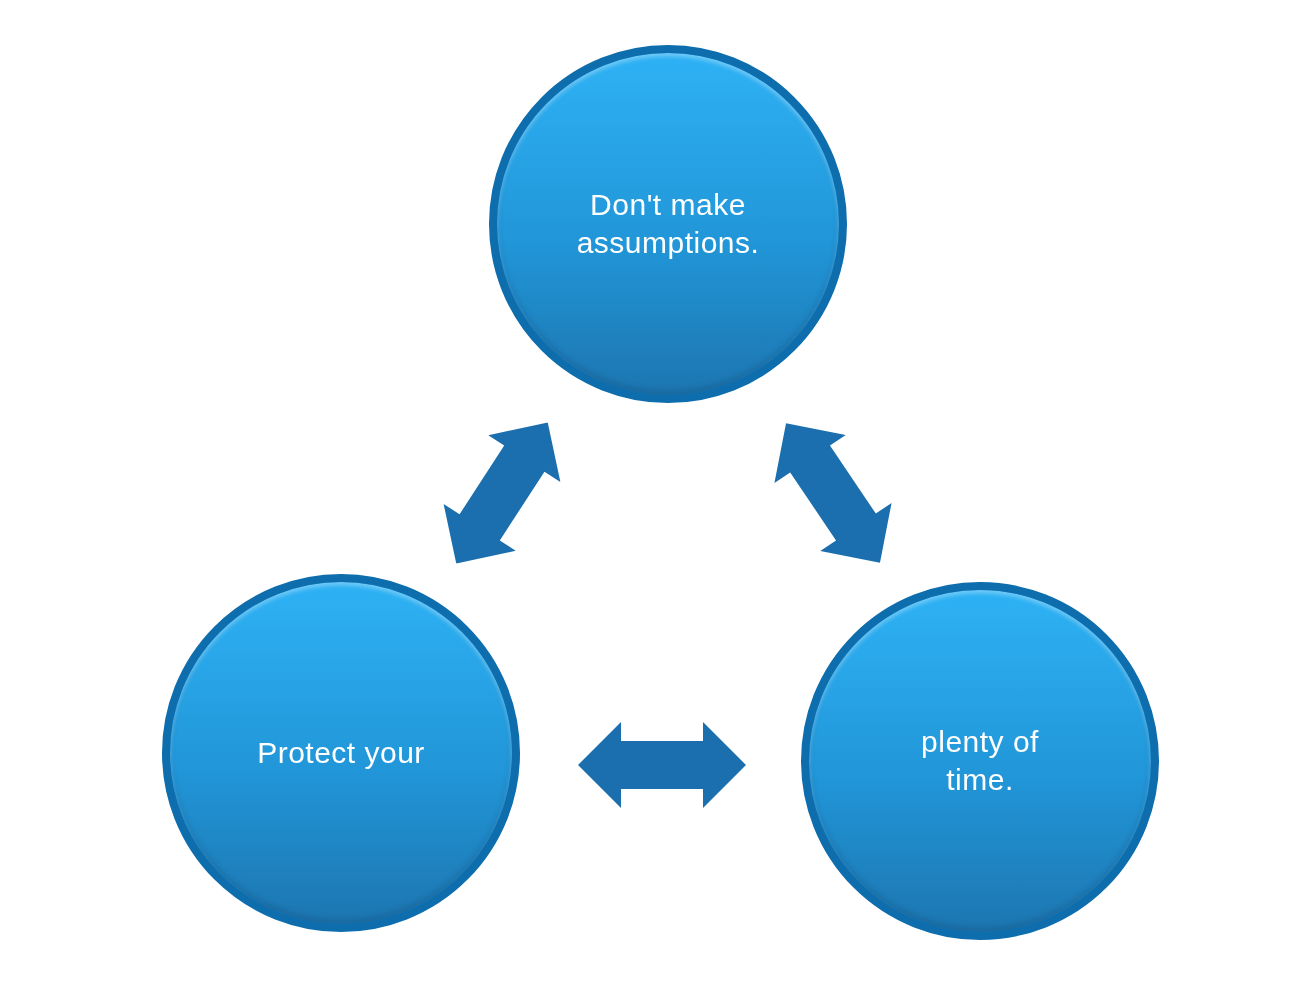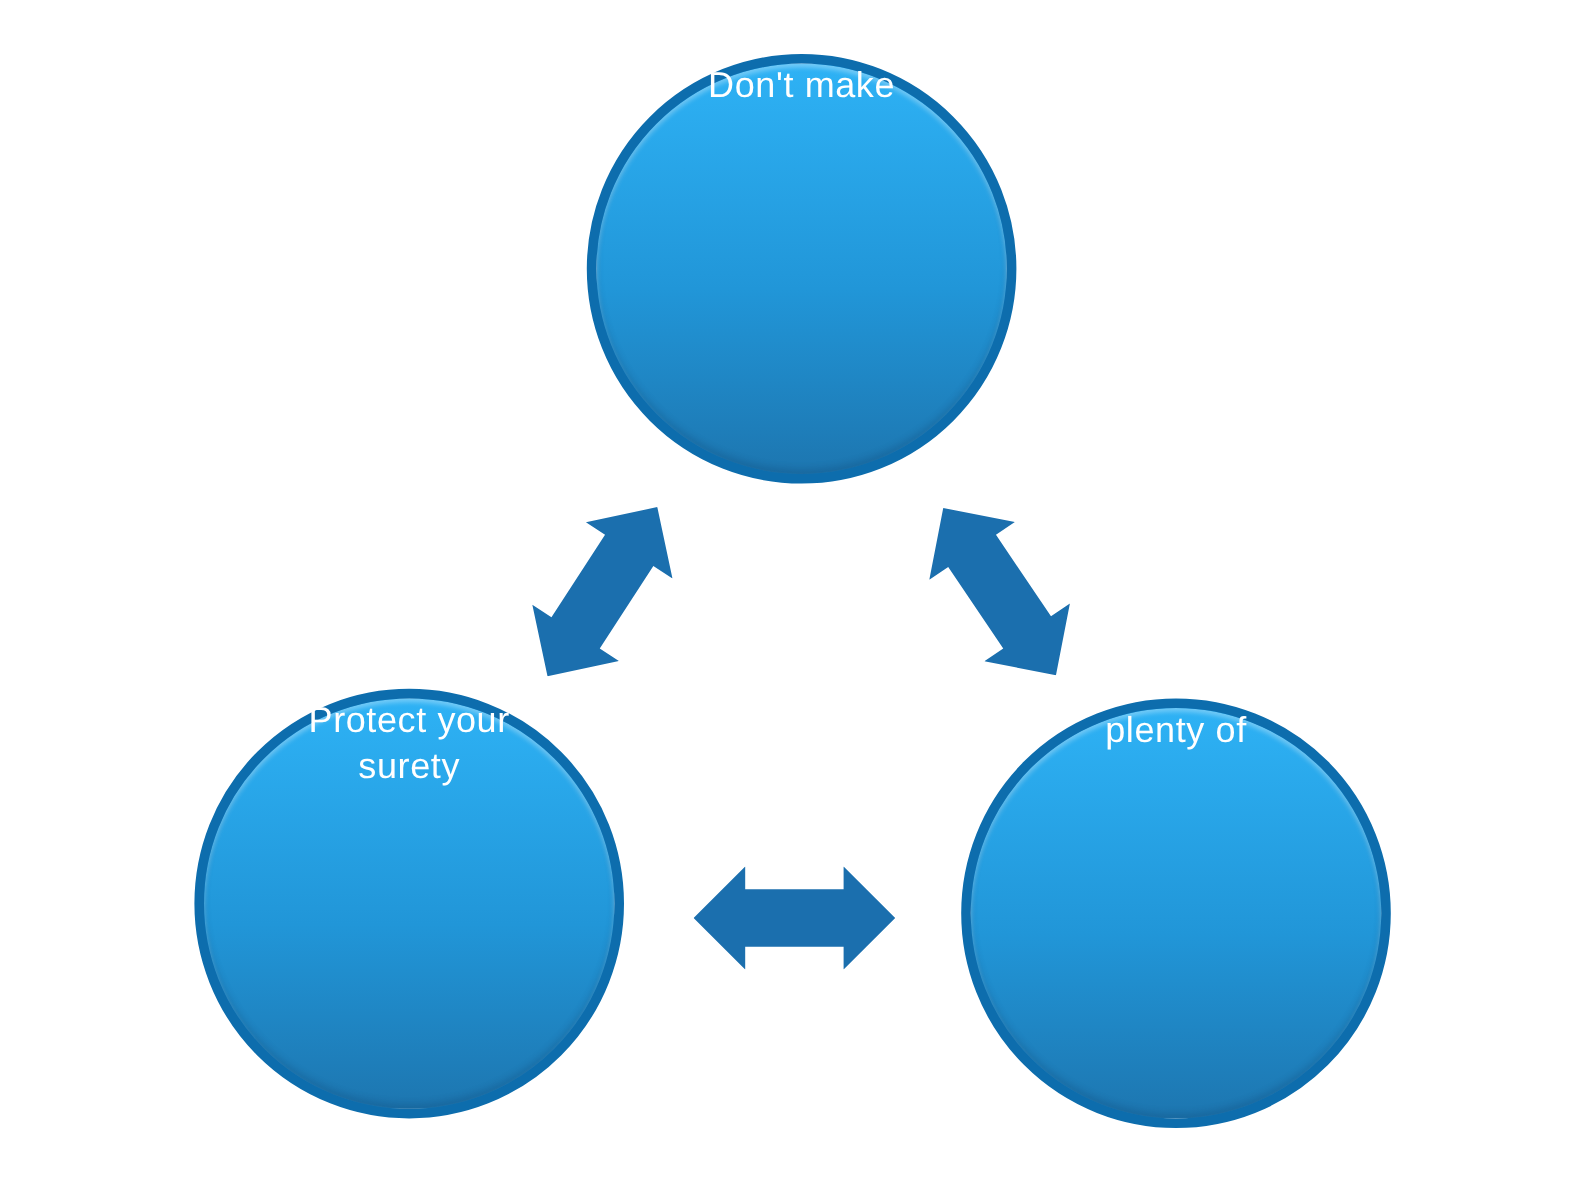--- a/index.html
+++ b/index.html
@@ -23,21 +23,21 @@
     overflow: hidden;
   }
   .node {
     position: absolute;
     box-sizing: border-box;
     border-radius: 50%;
     border: 8px solid var(--circle-border);
     background: linear-gradient(180deg, var(--circle-gradient-top) 0%, #2196d8 55%, var(--circle-gradient-bottom) 100%);
     box-shadow: inset 0 3px 4px rgba(255,255,255,0.35), inset 0 -4px 6px rgba(0,40,80,0.18);
     display: flex;
-    align-items: flex-start;
+    align-items: center;
     justify-content: center;
   }
   .node-label {
     color: var(--text);
     font-size: 30px;
     line-height: 38px;
     letter-spacing: 0.5px;
     font-weight: 400;
     text-align: center;
     max-width: 240px;
@@ -58,33 +58,34 @@
   .connector-bottom { left: 578px; top: 722px; }
 </style>
 </head>
 <body>
 
 <div class="canvas">
 
   <div class="node node-top">
     <div class="node-label">
       <div>Don't make</div>
+      <div>assumptions.</div>
     </div>
   </div>
 
   <div class="node node-bottom-left">
     <div class="node-label">
       <div>Protect your</div>
-      <div>surety</div>
     </div>
   </div>
 
   <div class="node node-bottom-right">
     <div class="node-label">
       <div>plenty of</div>
+      <div>time.</div>
     </div>
   </div>
 
   <div class="connector connector-left">
     <svg viewBox="0 0 168 86" aria-hidden="true">
       <polygon points="0,43 43,0 43,19 125,19 125,0 168,43 125,86 125,67 43,67 43,86"></polygon>
     </svg>
   </div>
 
   <div class="connector connector-right">

